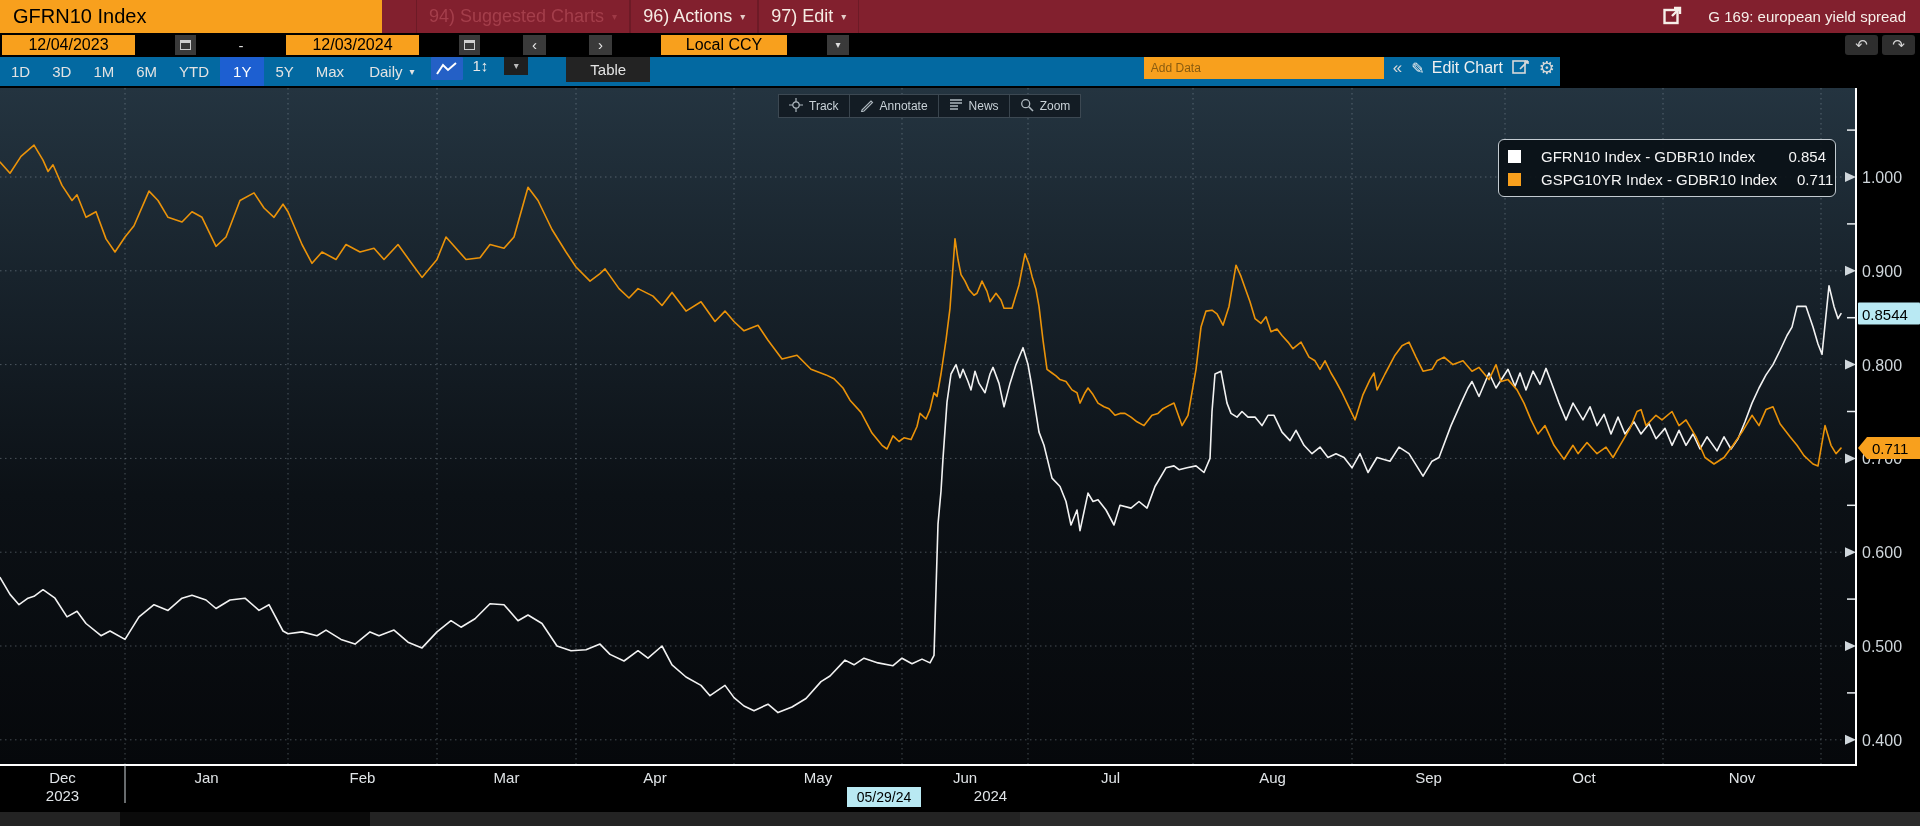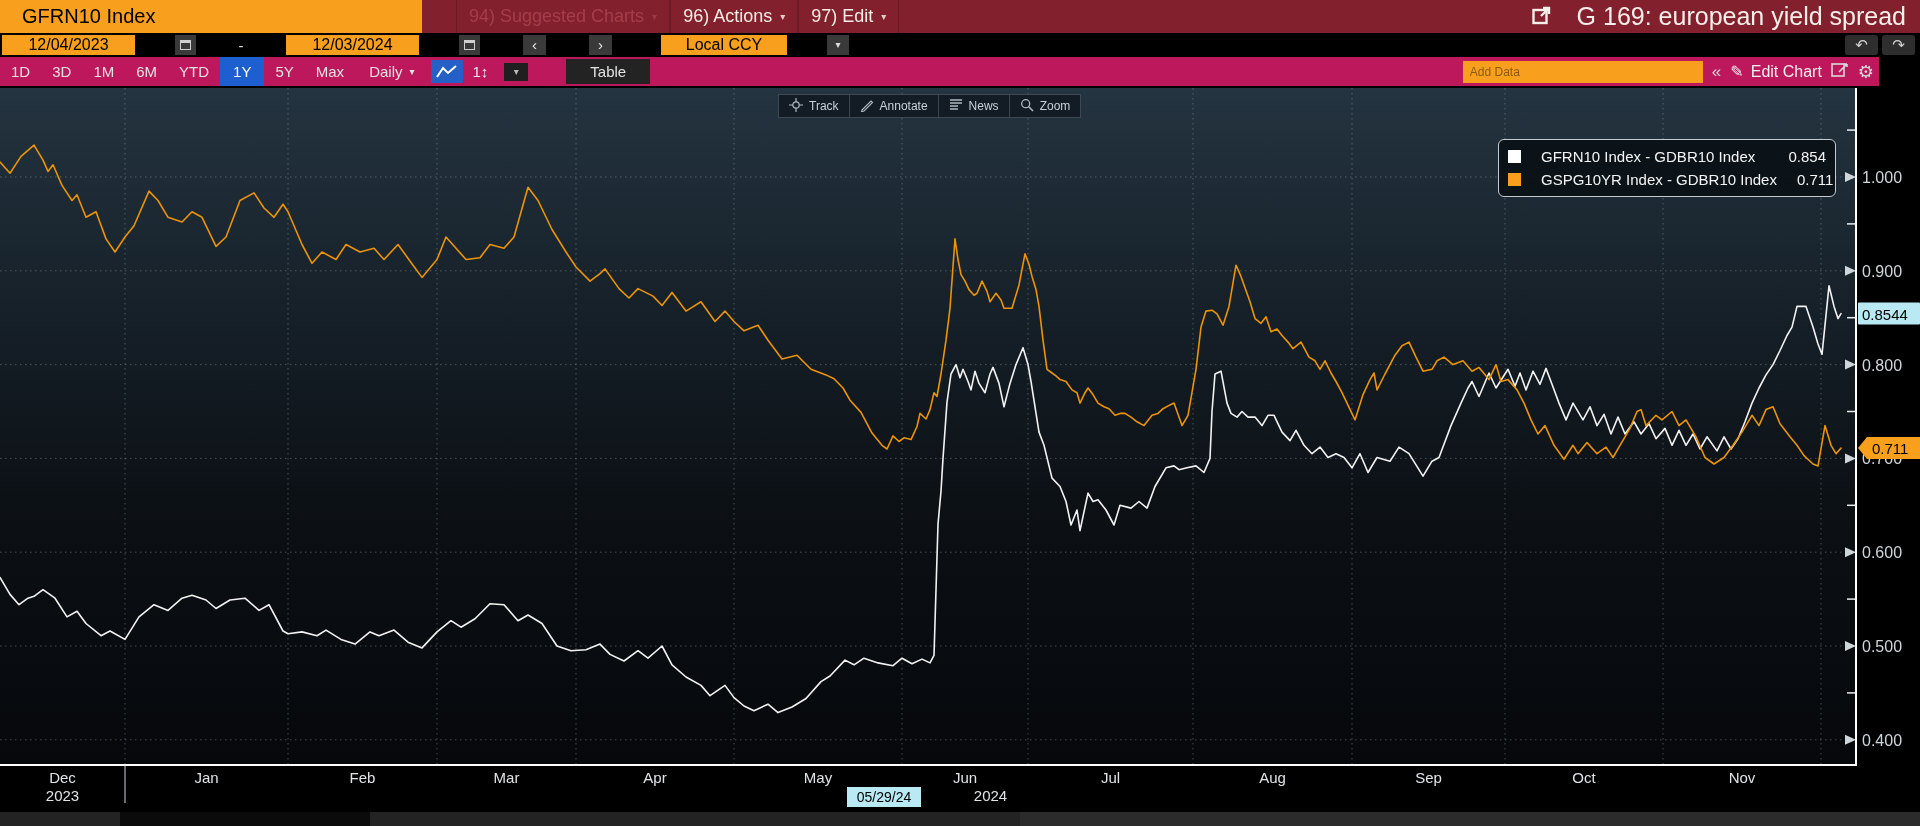--- a/index.html
+++ b/index.html
@@ -2,44 +2,44 @@
 <html><head>
 <meta charset="utf-8">
 <style>
   html,body{margin:0;padding:0;background:#000;}
   body{width:1920px;height:826px;position:relative;overflow:hidden;
        font-family:"Liberation Sans","DejaVu Sans",sans-serif;color:#fff;}
   .screen{position:absolute;inset:0;}
 
   
   .topbar{position:absolute;left:0;top:0;width:1920px;height:33px;background:#82202e;display:flex;align-items:stretch;}
-  .sec-field{width:422px;background:#f8a01d;color:#000;font-size:20px;line-height:33px;padding-left:22px;box-sizing:border-box;white-space:nowrap;overflow:hidden;}
+  .sec-field{width:382px;background:#f8a01d;color:#000;font-size:20px;line-height:33px;padding-left:13px;box-sizing:border-box;white-space:nowrap;overflow:hidden;}
   .menus{display:flex;margin-left:6px;}
   .menu{line-height:33px;padding:0 12px;font-size:18px;display:flex;align-items:center;gap:8px;border-right:1px solid #6d1a26;border-left:1px solid #6d1a26;cursor:default;white-space:nowrap;}
   .menu .caret{font-size:10px;opacity:.85;}
   .menu.dim{color:#a43e4b;margin-left:28px;}
   .menu.lit{color:#f6ece4;}
-  .top-right{margin-left:auto;display:flex;align-items:center;gap:26px;padding-right:14px;font-size:25px;color:#f6efe9;white-space:nowrap;}
+  .top-right{margin-left:auto;display:flex;align-items:center;gap:26px;padding-right:14px;font-size:15px;color:#f6efe9;white-space:nowrap;}
 
   
   .row2{position:absolute;top:33px;left:0;width:1920px;height:24px;background:#000;display:flex;align-items:center;gap:38px;}
   .dfield{height:20px;line-height:20px;background:#f8a01d;color:#000;font-size:16px;text-align:center;box-sizing:border-box;}
   .d1{width:133px;margin-left:2px;}
   .d2{width:133px;}
   .calbtn{width:21px;height:20px;background:#3a3a3a;margin-left:2px;display:flex;align-items:center;justify-content:center;}
   .calglyph{width:11px;height:10px;border:1px solid #cfcfcf;border-top:3px solid #cfcfcf;box-sizing:border-box;}
   .dash{width:14px;text-align:center;color:#ddd;font-size:15px;}
   .navbtn{width:23px;height:20px;background:#3a3a3a;color:#e8e8e8;font-size:15px;text-align:center;line-height:19px;margin-left:5px;}
   .ccy{width:126px;margin-left:11px;}
   .ccycaret{width:22px;height:20px;background:#3a3a3a;color:#ddd;font-size:10px;text-align:center;line-height:20px;margin-left:2px;}
   .histbtns{position:absolute;right:5px;top:2px;display:flex;gap:4px;}
   .histbtn{width:33px;height:20px;background:#2e2e2e;border-radius:3px;color:#d4d4d4;font-size:15px;text-align:center;line-height:19px;}
 
   
-  .row3{position:absolute;top:57px;left:0;width:1879px;height:29px;background:#be185d;display:flex;align-items:center;font-size:15px;color:#e3e3e3;}
+  .row3{position:absolute;top:57px;left:0;width:1560px;height:29px;background:#0369a1;display:flex;align-items:flex-start;font-size:15px;color:#e3e3e3;}
   .rng{padding:0 11px;line-height:29px;}
   .rng.active{background:#1d5fd1;color:#fff;padding:0 13px;}
   .period{margin-left:14px;display:flex;align-items:center;gap:7px;line-height:29px;}
   .period .caret{font-size:10px;}
   .icbtn{width:32px;height:23px;margin-left:16px;background:#2460c6;display:flex;align-items:center;justify-content:center;border-radius:1px;}
   .panelbtn{margin-left:10px;font-size:15px;color:#e8e8e8;}
   .minicaret{margin-left:16px;width:24px;height:18px;background:#1f1f1f;color:#bbb;font-size:10px;text-align:center;line-height:18px;}
   .tablebtn{margin-left:38px;background:#232323;padding:0 24px;height:25px;line-height:25px;}
   .rightcluster{margin-left:auto;display:flex;align-items:center;gap:9px;padding-right:5px;}
   .add-input{width:226px;height:22px;background:#f8a01d;border:none;outline:none;font-size:12px;padding:0 7px;color:#6f4a0b;font-family:Liberation Sans, sans-serif;}

